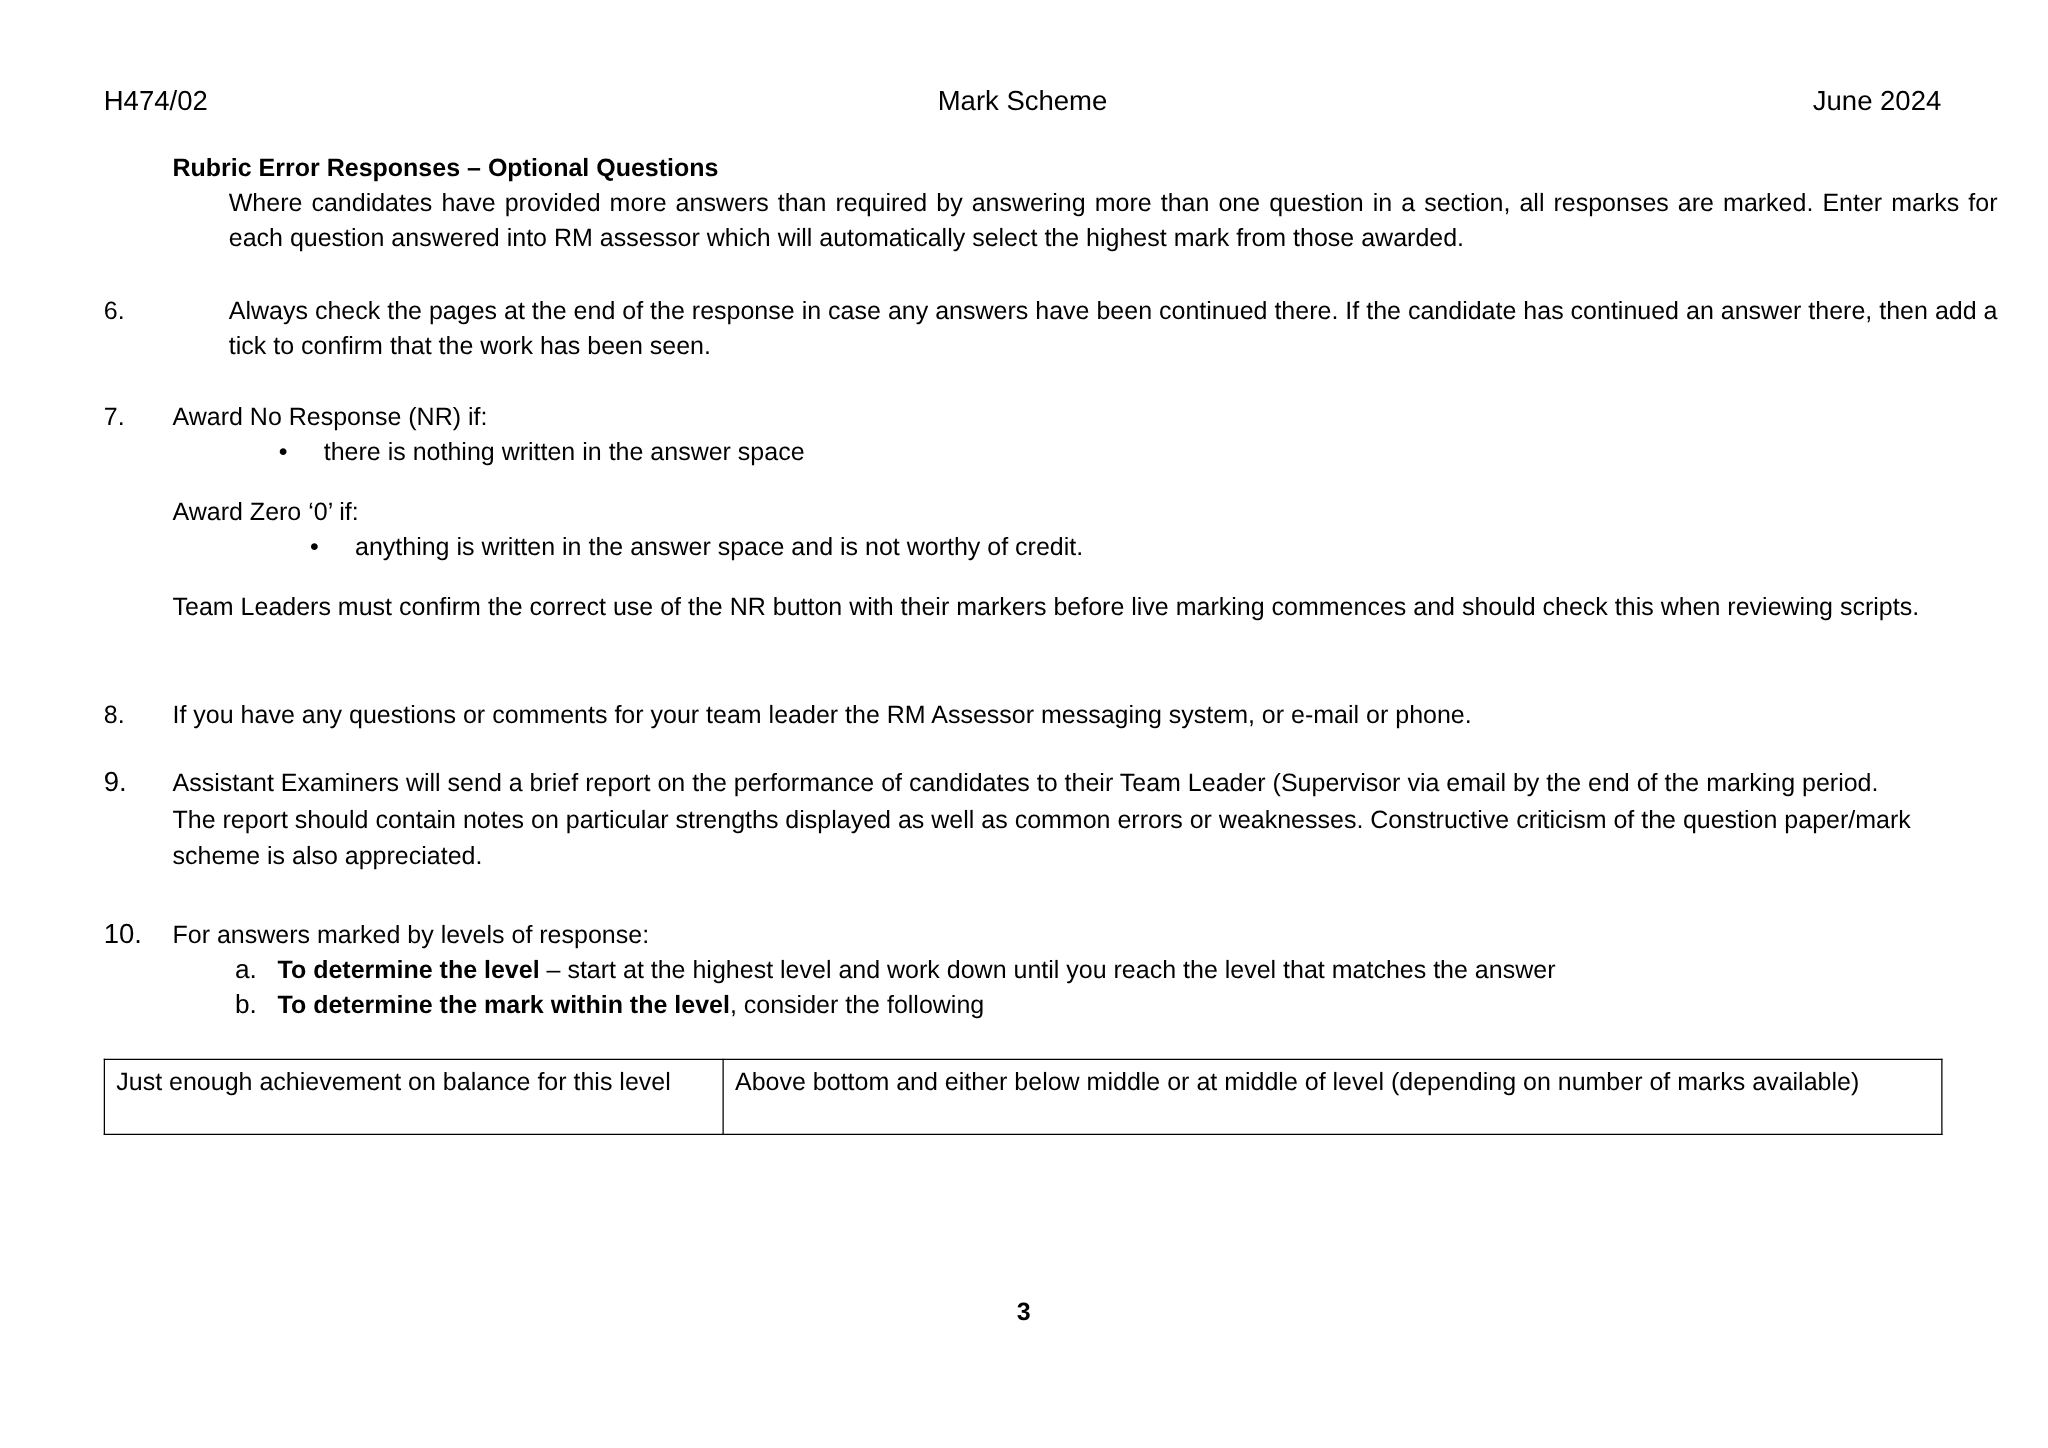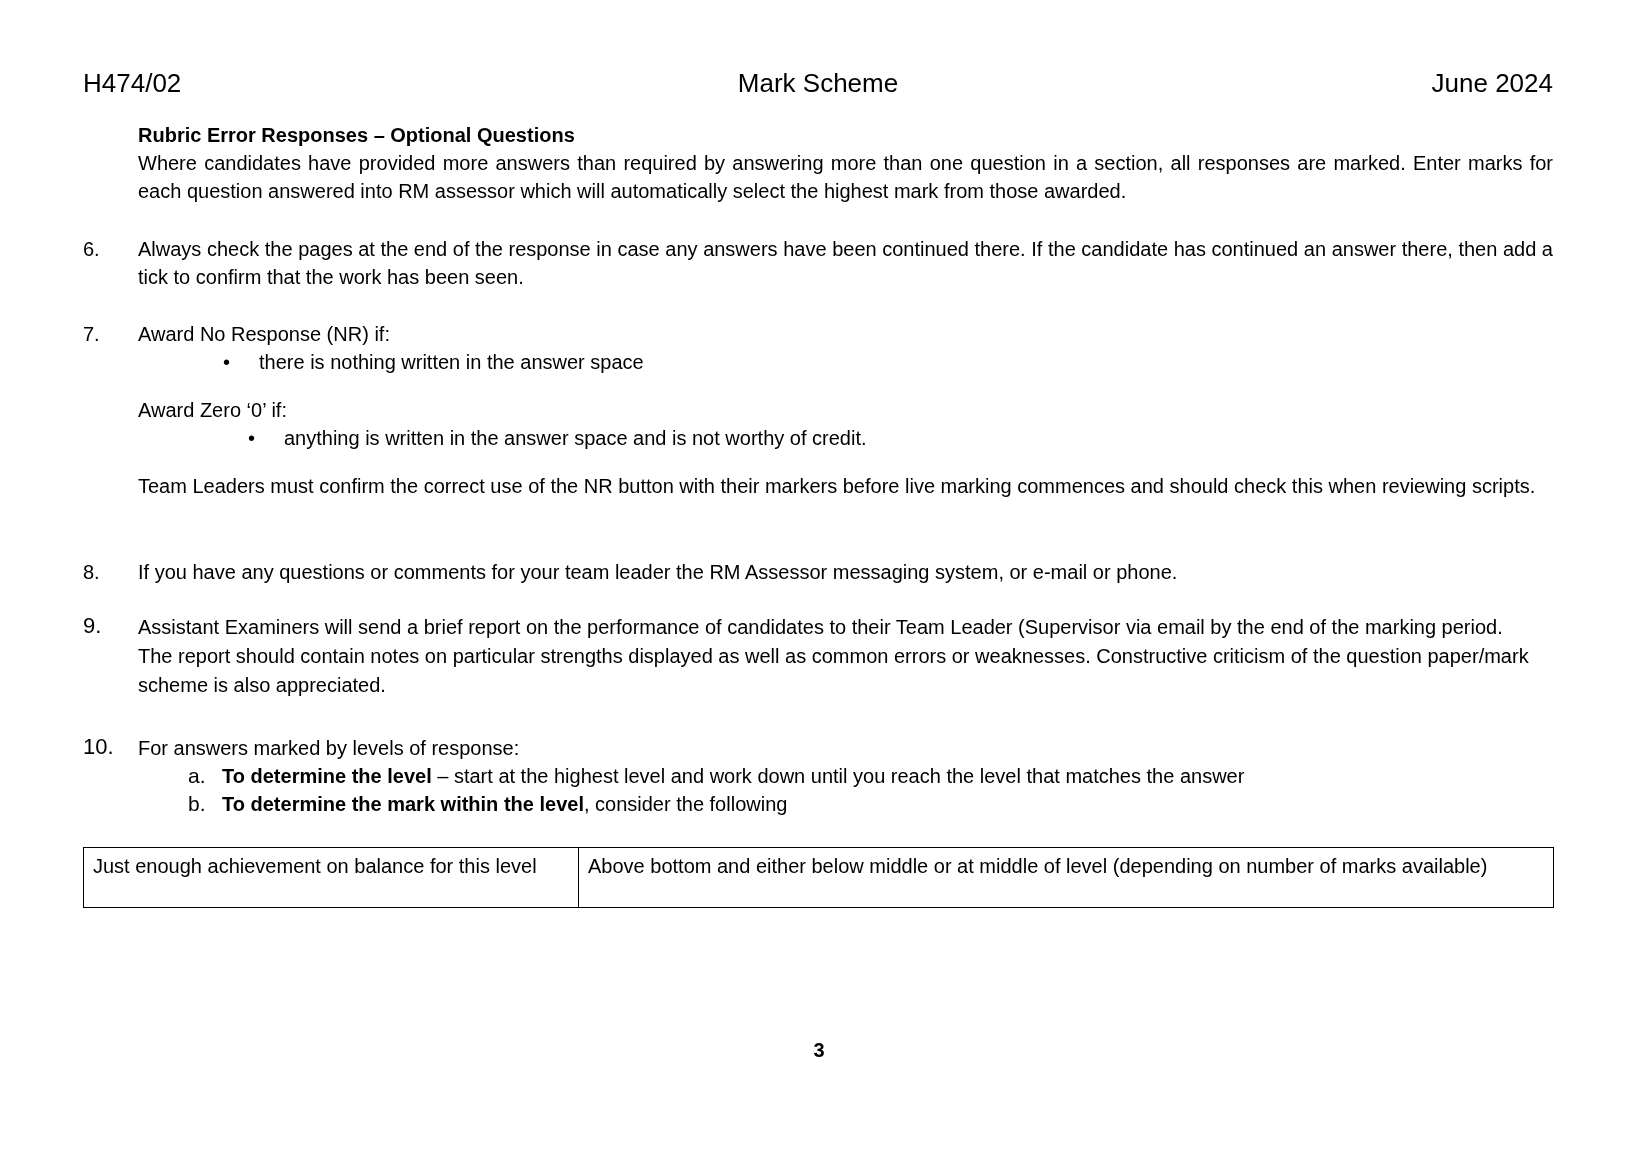--- a/index.html
+++ b/index.html
@@ -1,26 +1,26 @@
 <!DOCTYPE html>
 <html><head>
 <meta charset="utf-8">
 <style>
   html, body { margin: 0; padding: 0; background: #ffffff; }
   body {
     width: 1638px; height: 1158px; position: relative; overflow: hidden;
     font-family: "Liberation Sans", sans-serif; color: #000; font-size: 20px;
   }
-  .page-header { position: absolute; top: 68px; left: 83px; width: 1470px; height: 28px; font-size: 26px; }
+  .page-header { position: absolute; top: 68px; left: 83px; width: 1470px; height: 28px; font-size: 22px; }
   .page-header .left { position: absolute; left: 0; top: 0; }
   .page-header .center { position: absolute; left: 0; right: 0; top: 0; text-align: center; }
   .page-header .right { position: absolute; right: 0; top: 0; }
 
   .block { position: absolute; left: 138px; width: 1415px; line-height: 28px; }
-  .justify { text-align: justify; text-align-last: left; }
+  .justify { text-align: justify; text-align-last: left; margin-left: 45px; }
   .bold { font-weight: bold; }
   .num { position: absolute; left: 83px; line-height: 28px; }
   .num.big { font-size: 22px; }
   .bullet-row { position: absolute; left: 223px; line-height: 28px; }
   .bullet-row .dot { display: inline-block; width: 36px; }
   .sub-row { position: absolute; left: 188px; line-height: 28px; }
   .sub-row .lbl { display: inline-block; width: 34px; font-size: 21px; }
 
   table.rubric {
     position: absolute; left: 83px; top: 847px; width: 1471px;

